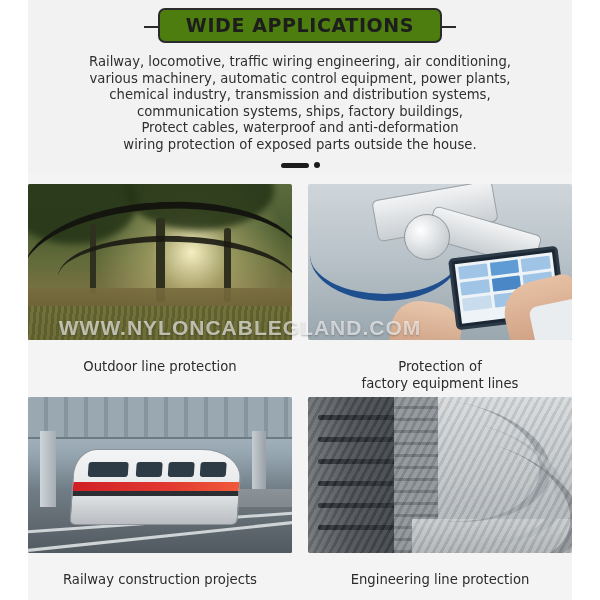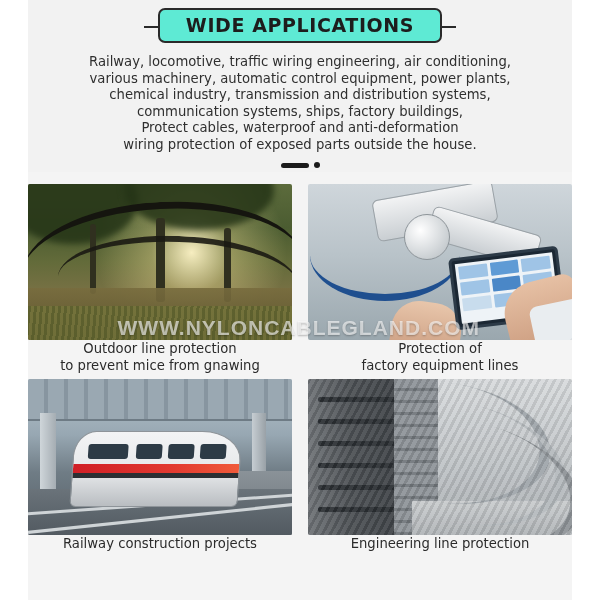--- a/index.html
+++ b/index.html
@@ -33,21 +33,21 @@
     display: flex;
     justify-content: center;
     align-items: center;
     margin-top: 2px;
   }
   .title-box {
     position: relative;
     border: 2px solid #2a2a2a;
     border-radius: 7px;
     padding: 4px 26px 5px 26px;
-    background: #5eead4;
+    background: #4d7c0f;
   }
   .title-box::before,
   .title-box::after {
     content: "";
     position: absolute;
     top: 50%;
     width: 14px;
     height: 2px;
     background: #2a2a2a;
   }
@@ -113,21 +113,21 @@
     overflow: hidden;
     border-radius: 2px;
     background: #7a7a7a;
   }
   .caption {
     text-align: center;
     color: #2b2b2b;
     font-size: 13.2px;
     line-height: 17px;
     font-family: "DejaVu Sans", sans-serif;
-    padding-top: 0;
+    padding-top: 18px;
   }
   .caption div { white-space: nowrap; }
 
   
   .p1 {
     background:
       radial-gradient(circle at 62% 44%, rgba(255,245,200,0.95) 0px, rgba(255,235,160,0.35) 40px, rgba(255,235,160,0) 95px),
       linear-gradient(180deg, #5c6b3c 0%, #4b5c31 28%, #636b3a 50%, #7b7246 72%, #6d6339 100%);
   }
   .p1 .trunk {
@@ -378,21 +378,21 @@
     height: 34px;
     background: linear-gradient(180deg, #c9ccce, #b0b4b7);
   }
 
   
   .watermark {
     position: absolute;
     left: 0;
     top: 316px;
     width: 480px;
-    text-align: right;
+    text-align: center;
     font-size: 21px;
     font-weight: bold;
     letter-spacing: 1px;
     color: rgba(255,255,255,0.62);
     font-family: "Liberation Sans", sans-serif;
     pointer-events: none;
     text-shadow: 0 1px 2px rgba(0,0,0,0.25);
   }
   .shade-left, .shade-right {
     position: absolute;
@@ -439,21 +439,20 @@
         <div class="trunk" style="left:128px;top:34px;width:9px;height:84px;"></div>
         <div class="trunk" style="left:196px;top:44px;width:7px;height:74px;"></div>
         <div class="trunk" style="left:62px;top:40px;width:6px;height:70px;"></div>
         <div class="ground"></div>
         <div class="grass"></div>
         <div class="cable"></div>
         <div class="cable2"></div>
       </div>
       <div class="caption">
         <div>Outdoor line protection</div>
-        <div>to prevent mice from gnawing</div>
       </div>
     </div>
 
     <div class="cell">
       <div class="photo p2">
         <div class="robot armA"></div>
         <div class="robot armB"></div>
         <div class="joint"></div>
         <div class="bluecable"></div>
         <div class="hand2"></div>

